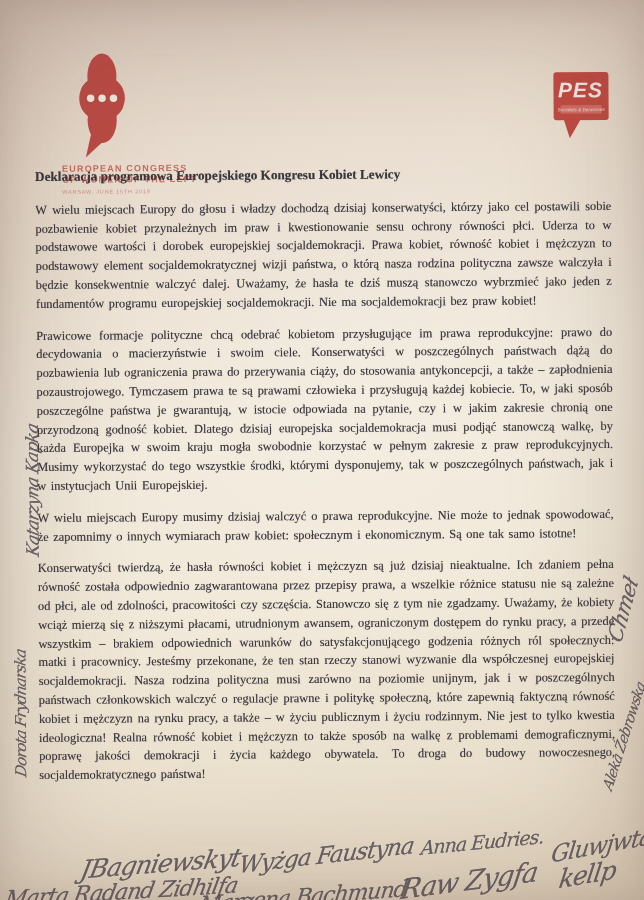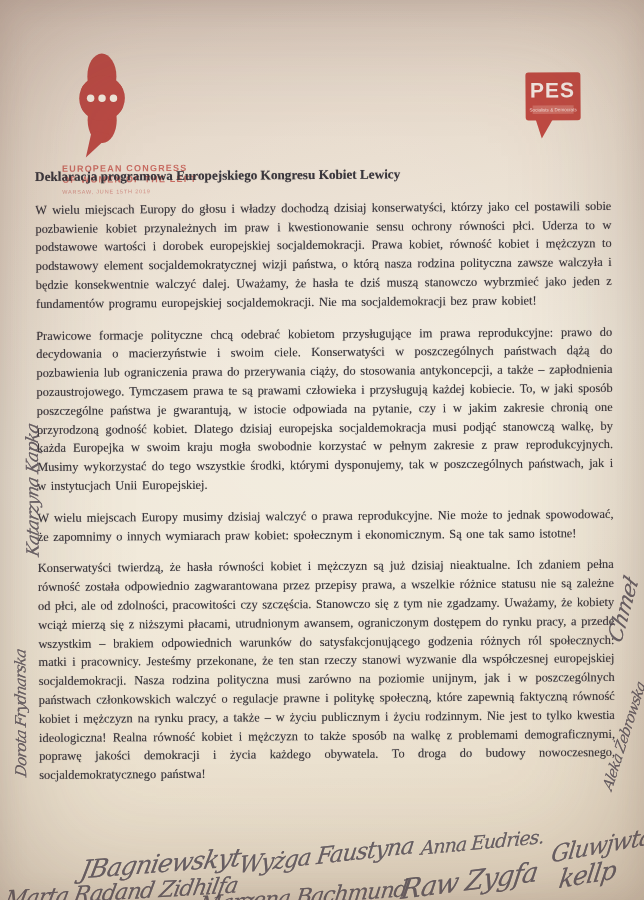--- a/index.html
+++ b/index.html
@@ -23,21 +23,21 @@
     margin-top:4px;margin-left:12px;
     font-family:"Liberation Sans",sans-serif;font-weight:bold;
     font-size:9px;line-height:11px;letter-spacing:1.2px;color:#c2574e;
     opacity:.85;white-space:pre-line;
   }
   .congress-sub{
     margin-left:12px;margin-top:3px;
     font-family:"Liberation Sans",sans-serif;
     font-size:5.5px;letter-spacing:.8px;color:#cb837a;opacity:.9;
   }
-  .pes-logo{position:absolute;left:523px;top:72px;}
+  .pes-logo{position:absolute;left:551px;top:72px;font-style:italic;}
 
   
   .doc-text{
     position:absolute;left:37px;top:166px;width:576px;
     color:#39363c;font-size:12.4px;line-height:18.8px;
     text-align:justify;
     text-shadow:0 0 .7px rgba(58,52,58,.5);
   }
   .doc-title{
     font-weight:bold;font-size:13.2px;margin:0 0 14px 0;text-align:left;

